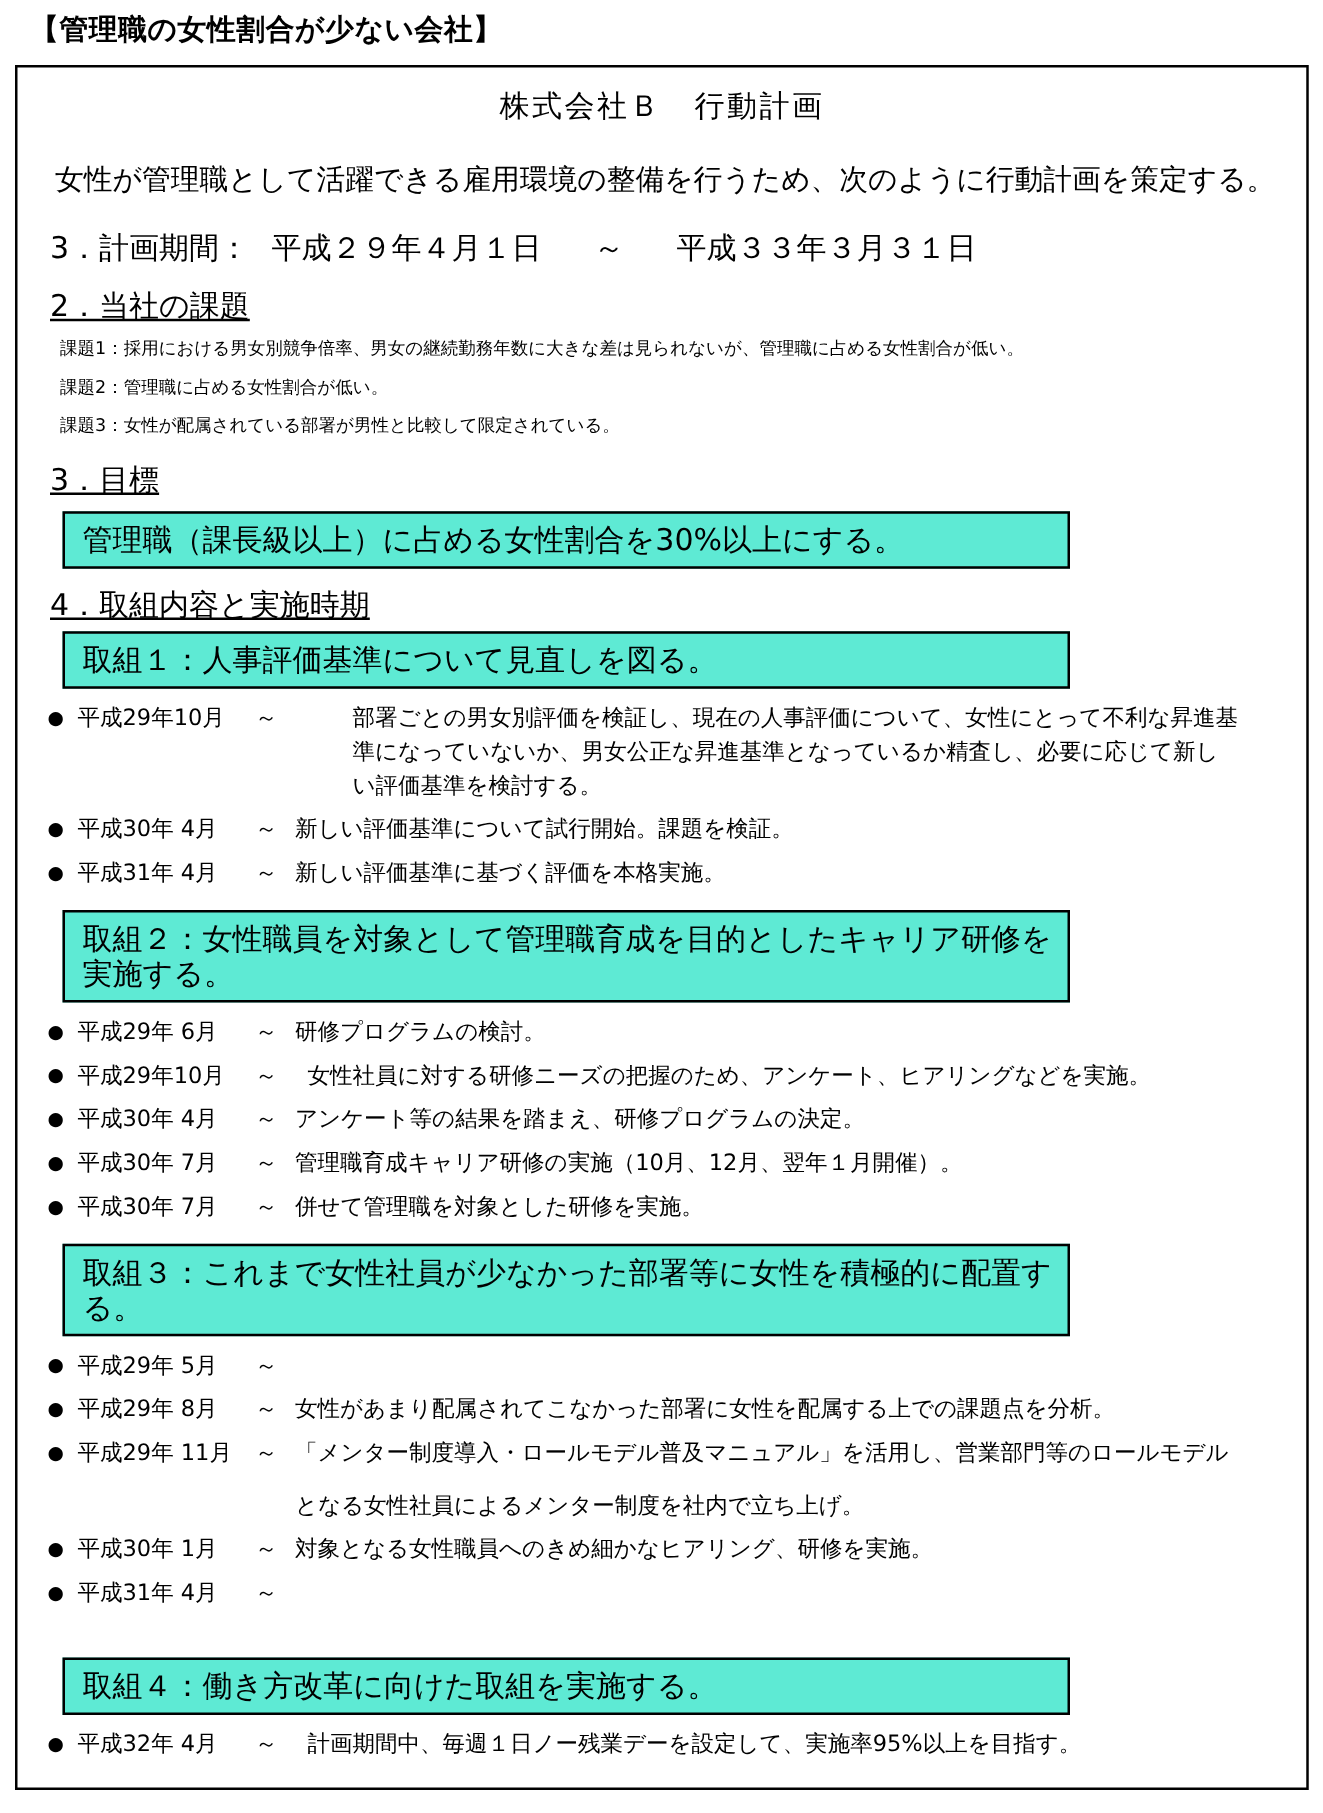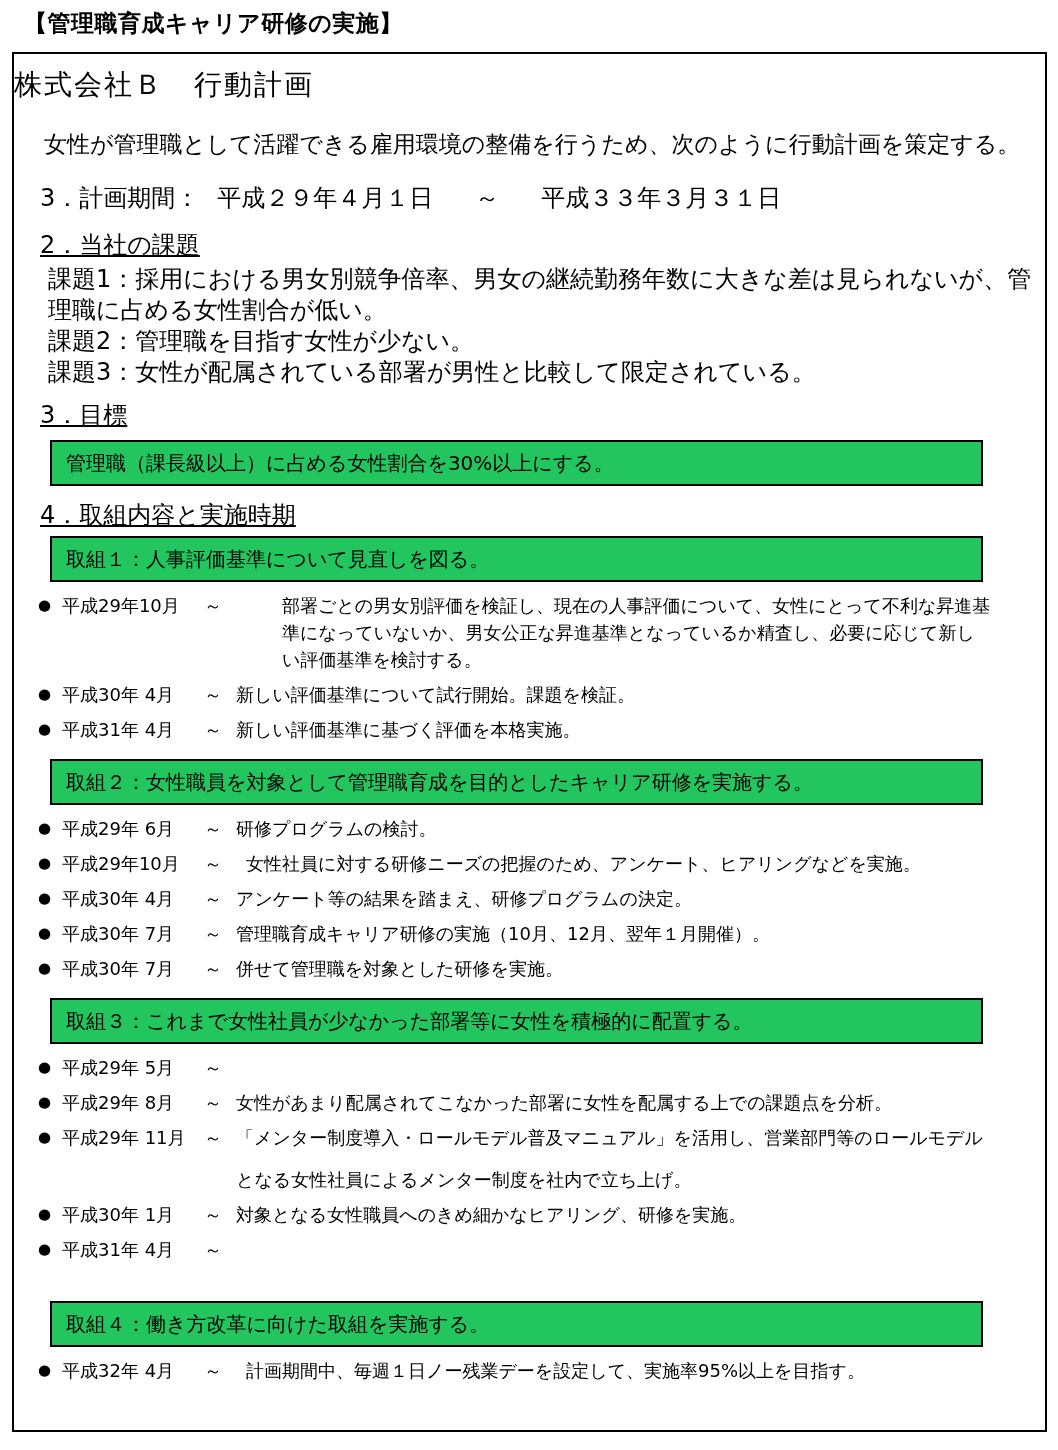--- a/index.html
+++ b/index.html
@@ -13,48 +13,48 @@
     position:absolute; top:8px; left:24px;
     font-size:23px; font-weight:bold; letter-spacing:0.5px;
   }
   .doc-frame {
     position:absolute; top:52px; left:12px;
     width:1035px; height:1380px;
     border:2px solid #000000; background:#ffffff;
     overflow:hidden;
   }
   .doc-title {
-    margin-top:12px; text-align:left;
-    font-size:28px; letter-spacing:2px; line-height:38px;
+    margin-top:12px; text-align:center;
+    font-size:24px; letter-spacing:2px; line-height:38px;
   }
   .doc-intro {
     margin:24px 12px 0 30px;
     font-size:23px; line-height:32px;
   }
   .period-line {
     margin:20px 0 0 26px;
     font-size:24px; line-height:36px;
     display:flex; align-items:baseline; white-space:pre;
   }
   .p-label { margin-right:18px; }
   .p-tilde { margin:0 42px; }
   .section-heading {
     margin:12px 0 0 26px;
     font-size:24px; line-height:34px;text-decoration:underline;
   }
   .mt-10 { margin-top:10px; }
   .mt-12 { margin-top:12px; }
-  .issues-list { margin:2px 4px 0 34px; font-size:24px; }
+  .issues-list { margin:2px 4px 0 34px; font-size:14px; }
   .issue-item { line-height:31px; }
   .hl-box {
-    margin:8px 0 0 36px; width:933px;
+    margin:8px 0 0 36px; width:806px;
     border:2px solid #000000;
-    font-size:20px; line-height:28px;
+    font-size:24px; line-height:28px;
     padding:7px 10px 7px 14px;
-    background:#22c55e;
+    background:#5eead4;
   }
   .hl-box.first-group { margin-top:4px; }
   .hl-box.group-box { margin-top:16px; }
   .hl-box.mt-lg { margin-top:38px; }
   .schedule-row {
     display:flex; align-items:flex-start;
     margin:8px 0 0 24px;
     font-size:18px; line-height:27px;
   }
   .schedule-row.first { margin-top:10px; }
@@ -62,39 +62,39 @@
   .s-date { width:134px; white-space:pre; }
   .s-tilde { width:34px; text-align:center; }
   .s-desc { flex:1; margin-left:6px; padding-right:52px; }
   .s-desc.gap-wide { margin-left:52px; }
   .s-desc.gap-sm { margin-left:16px; }
   .s-desc-line2 { margin-top:15px; }
 </style>
 </head>
 <body>
 
-<div class="page-header">【管理職育成キャリア研修の実施】</div>
+<div class="page-header">【管理職の女性割合が少ない会社】</div>
 
 <div class="doc-frame">
 
   <div class="doc-title">株式会社Ｂ　行動計画</div>
 
   <div class="doc-intro">女性が管理職として活躍できる雇用環境の整備を行うため、次のように行動計画を策定する。</div>
 
   <div class="period-line">
     <span class="p-label">3．計画期間：</span>
     <span class="p-start">平成２９年４月１日</span>
     <span class="p-tilde">～</span>
     <span class="p-end">平成３３年３月３１日</span>
   </div>
 
   <div class="section-heading">2．当社の課題</div>
   <div class="issues-list">
     <div class="issue-item">課題1：採用における男女別競争倍率、男女の継続勤務年数に大きな差は見られないが、管理職に占める女性割合が低い。</div>
-    <div class="issue-item">課題2：管理職を目指す女性が少ない。</div>
+    <div class="issue-item">課題2：管理職に占める女性割合が低い。</div>
     <div class="issue-item">課題3：女性が配属されている部署が男性と比較して限定されている。</div>
   </div>
 
   <div class="section-heading mt-10">3．目標</div>
   <div class="hl-box">管理職（課長級以上）に占める女性割合を30%以上にする。</div>
 
   <div class="section-heading mt-12">4．取組内容と実施時期</div>
 
   <div class="hl-box first-group">取組１：人事評価基準について見直しを図る。</div>
   <div class="schedule-row first">

